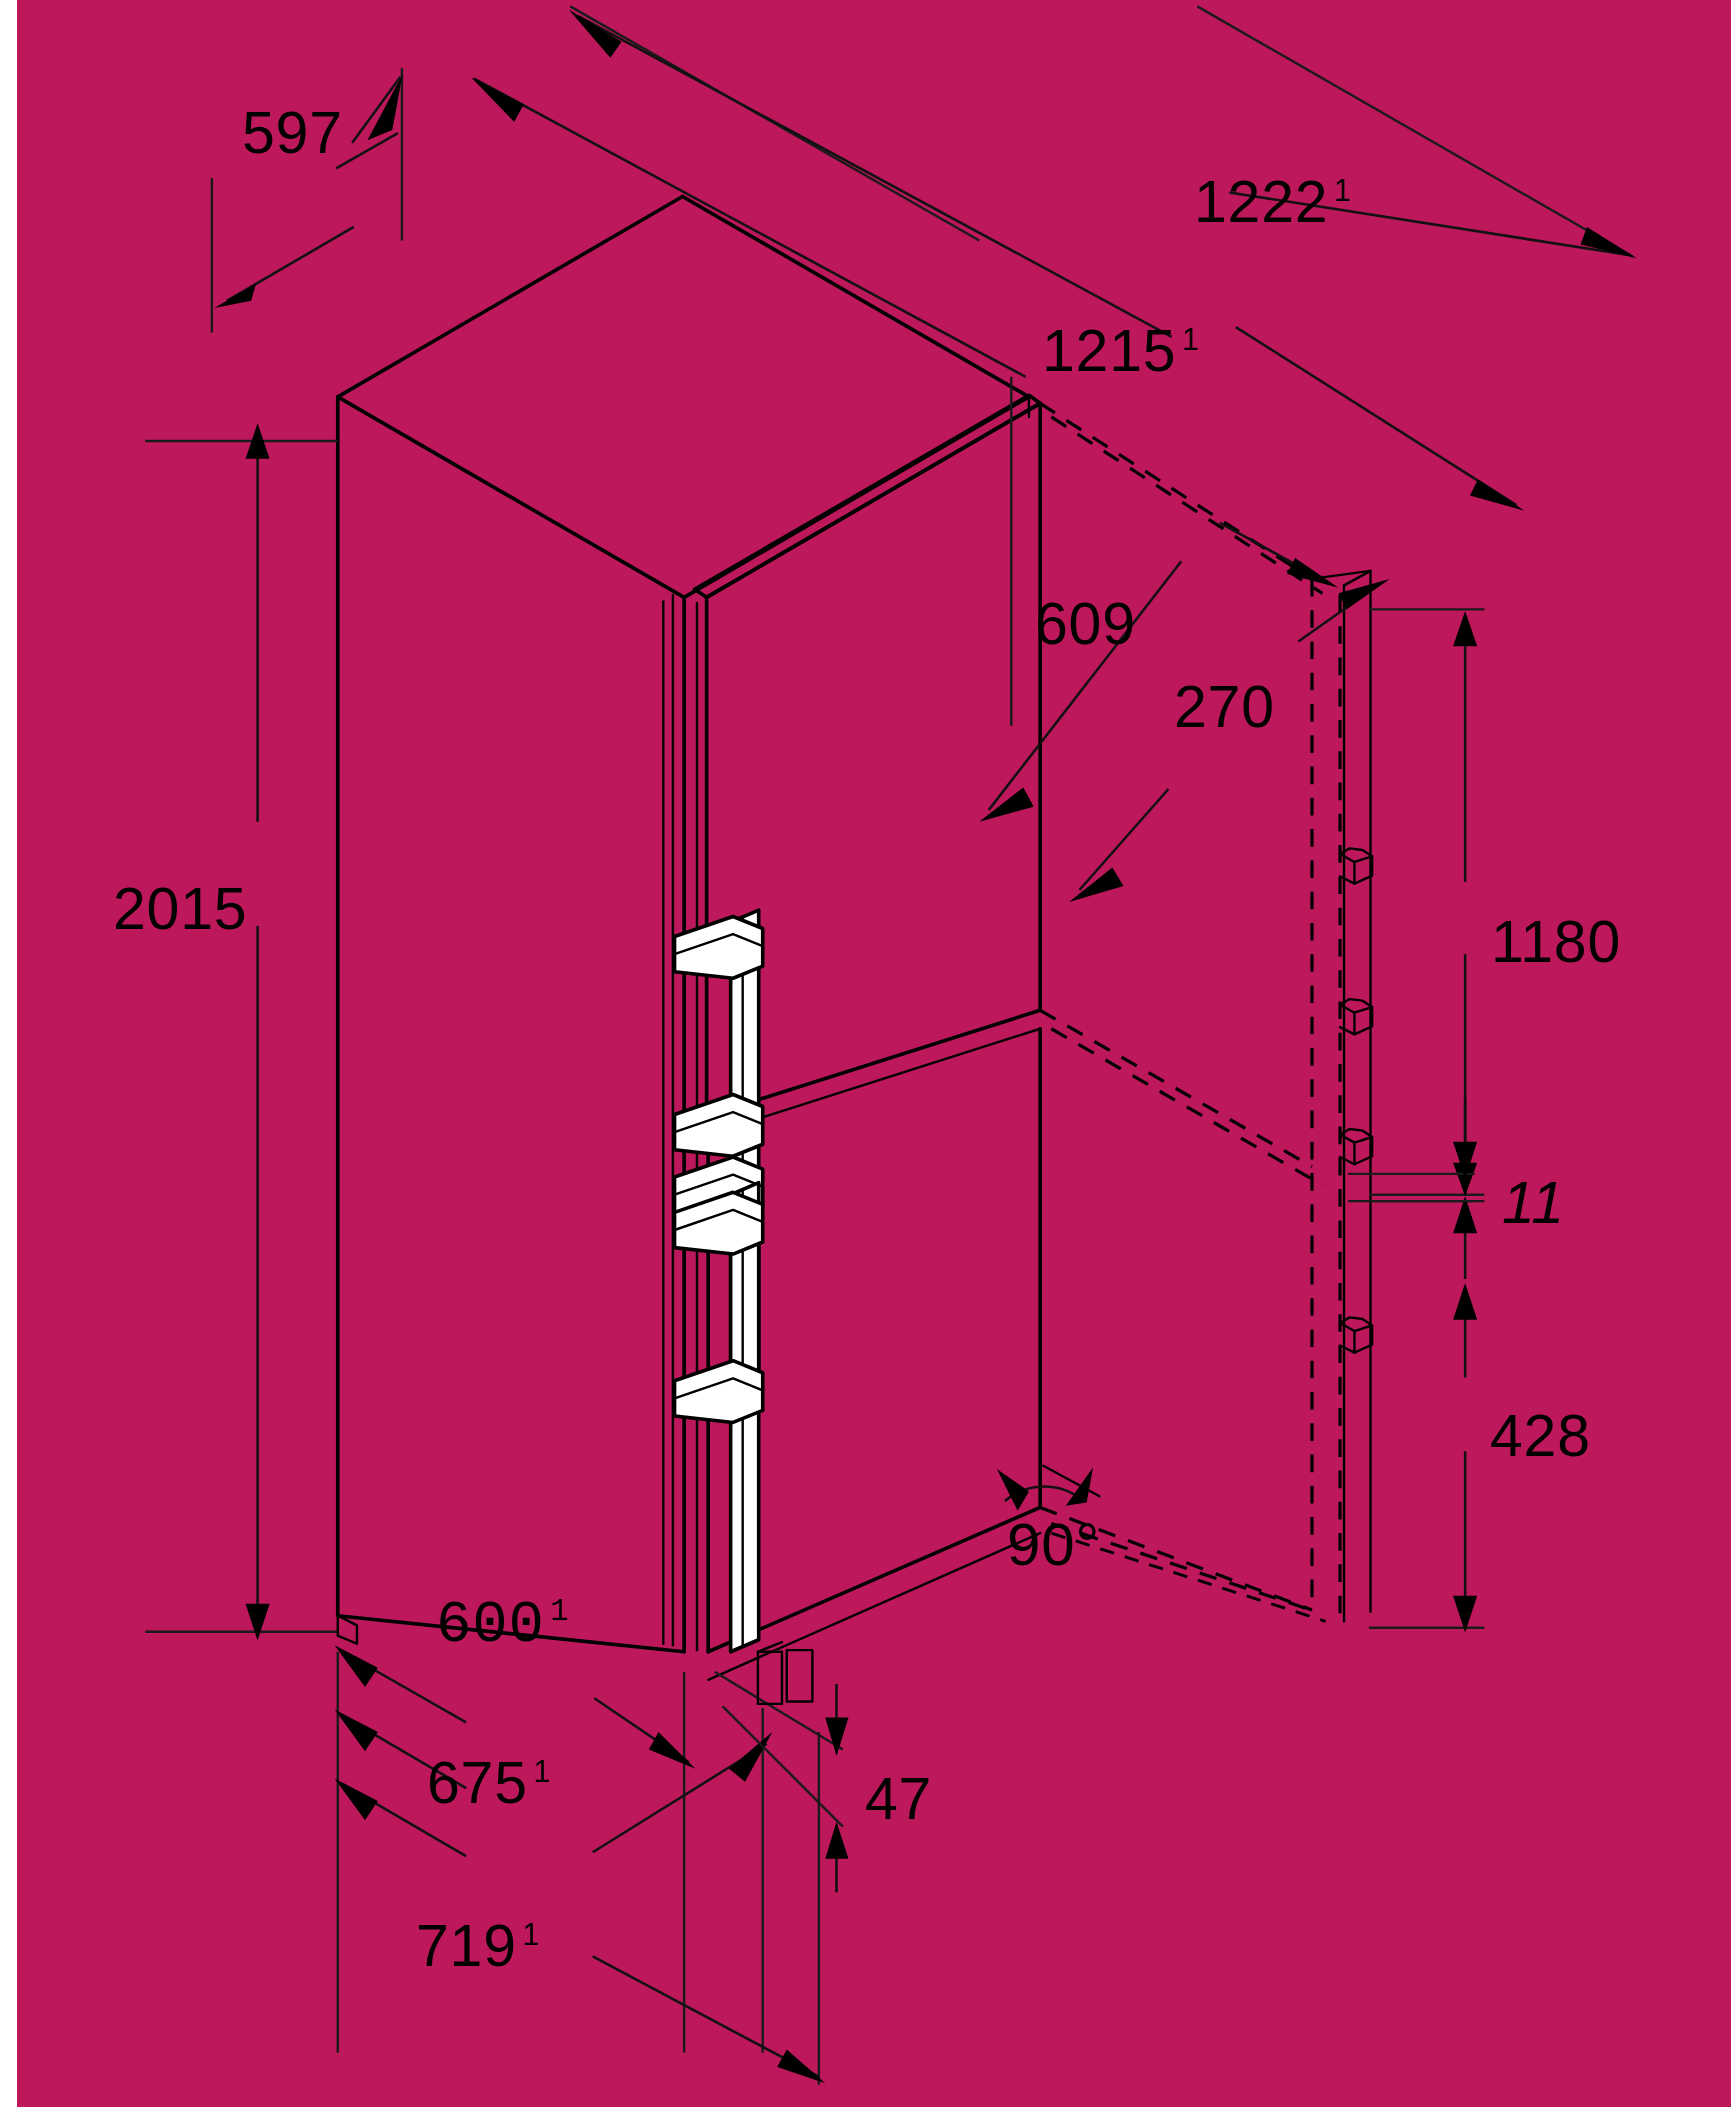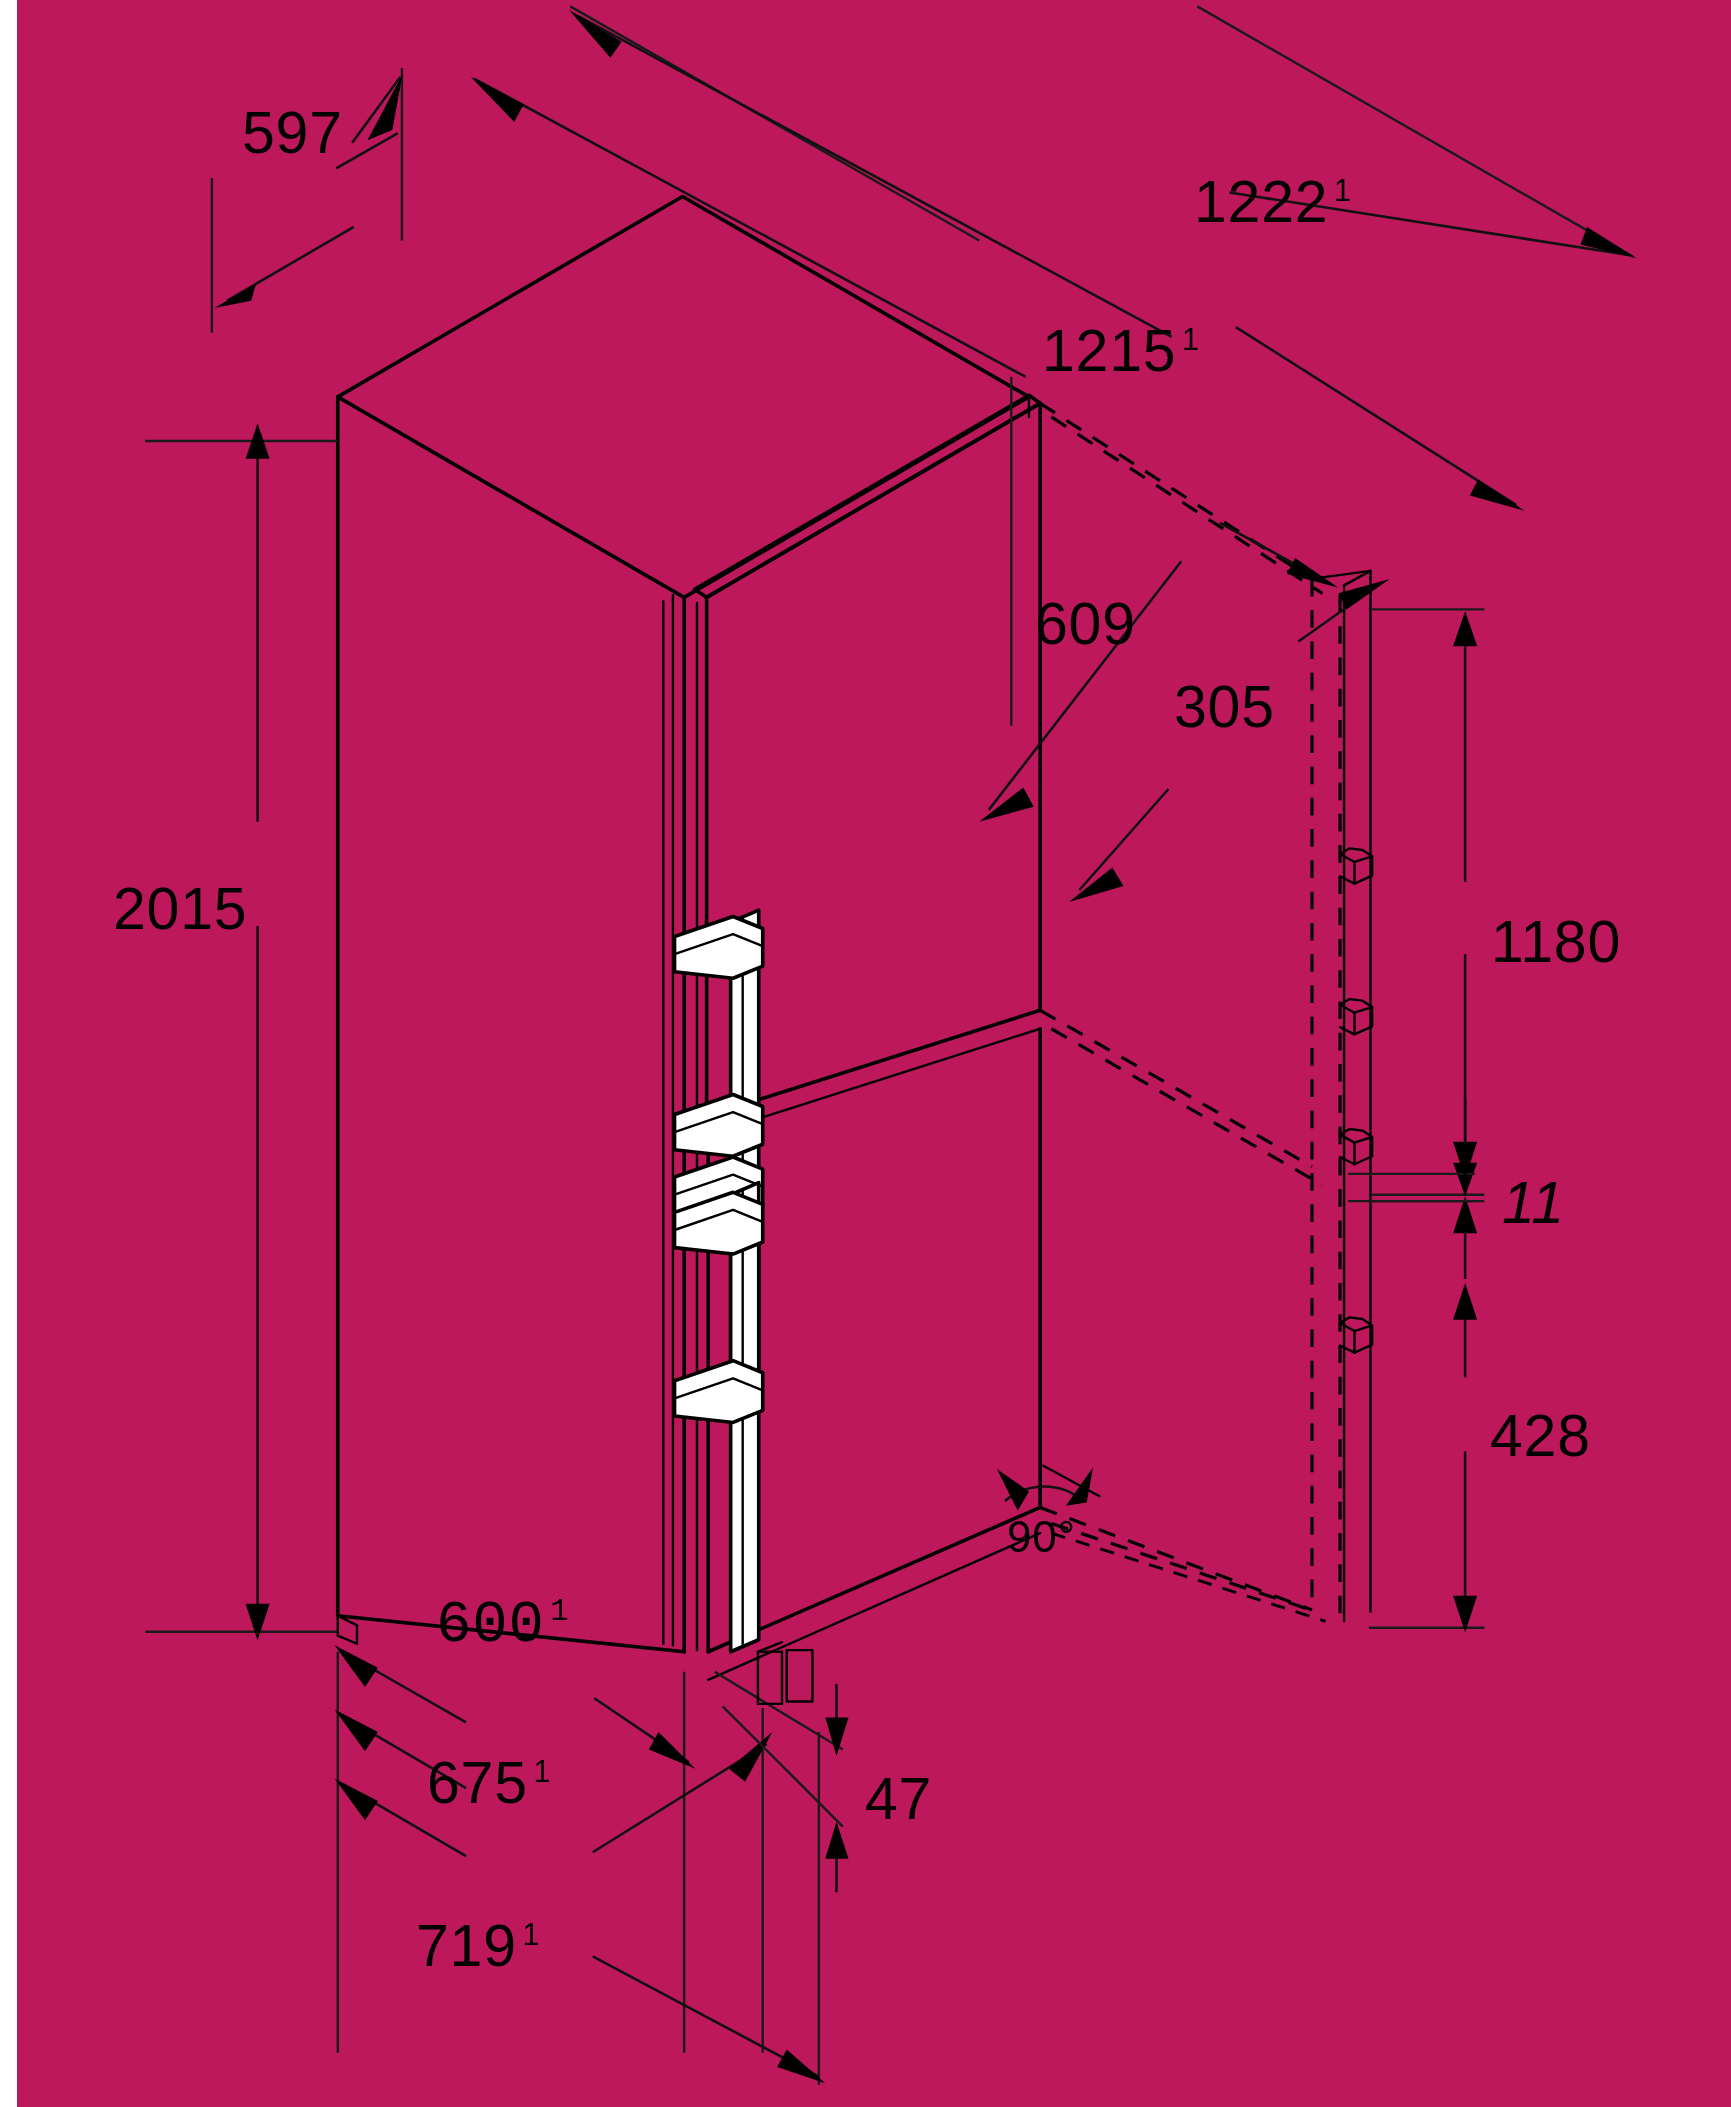--- a/index.html
+++ b/index.html
@@ -43,21 +43,21 @@
     line-height: 1;
     user-select: none;
   }
   .dimlabel sup {
     font-size: 30.5px;
     vertical-align: super;
     line-height: 0;
     margin-left: 5.6px;
     font-weight: 400;
   }
-  .dimlabel.small { font-size: 44px; }
+  .dimlabel.small { font-size: 60px; }
 </style>
 </head>
 <body>
 
 <div id="sheet">
 
   <svg id="drawing" viewBox="0 0 2160 2629">
 
     <g>
 
@@ -308,21 +308,21 @@
 
   <div class="dimlabel" style="left:1025px; top:322px;">
     <span>1215</span><sup>1</sup>
   </div>
 
   <div class="dimlabel" style="left:1018px; top:595px;">
     <span>609</span>
   </div>
 
   <div class="dimlabel" style="left:1157px; top:678px;">
-    <span>305</span>
+    <span>270</span>
   </div>
 
   <div class="dimlabel" style="left:96px; top:880px;">
     <span>2015</span>
   </div>
 
   <div class="dimlabel" style="left:1474px; top:913px;">
     <span>1180</span>
   </div>
 

